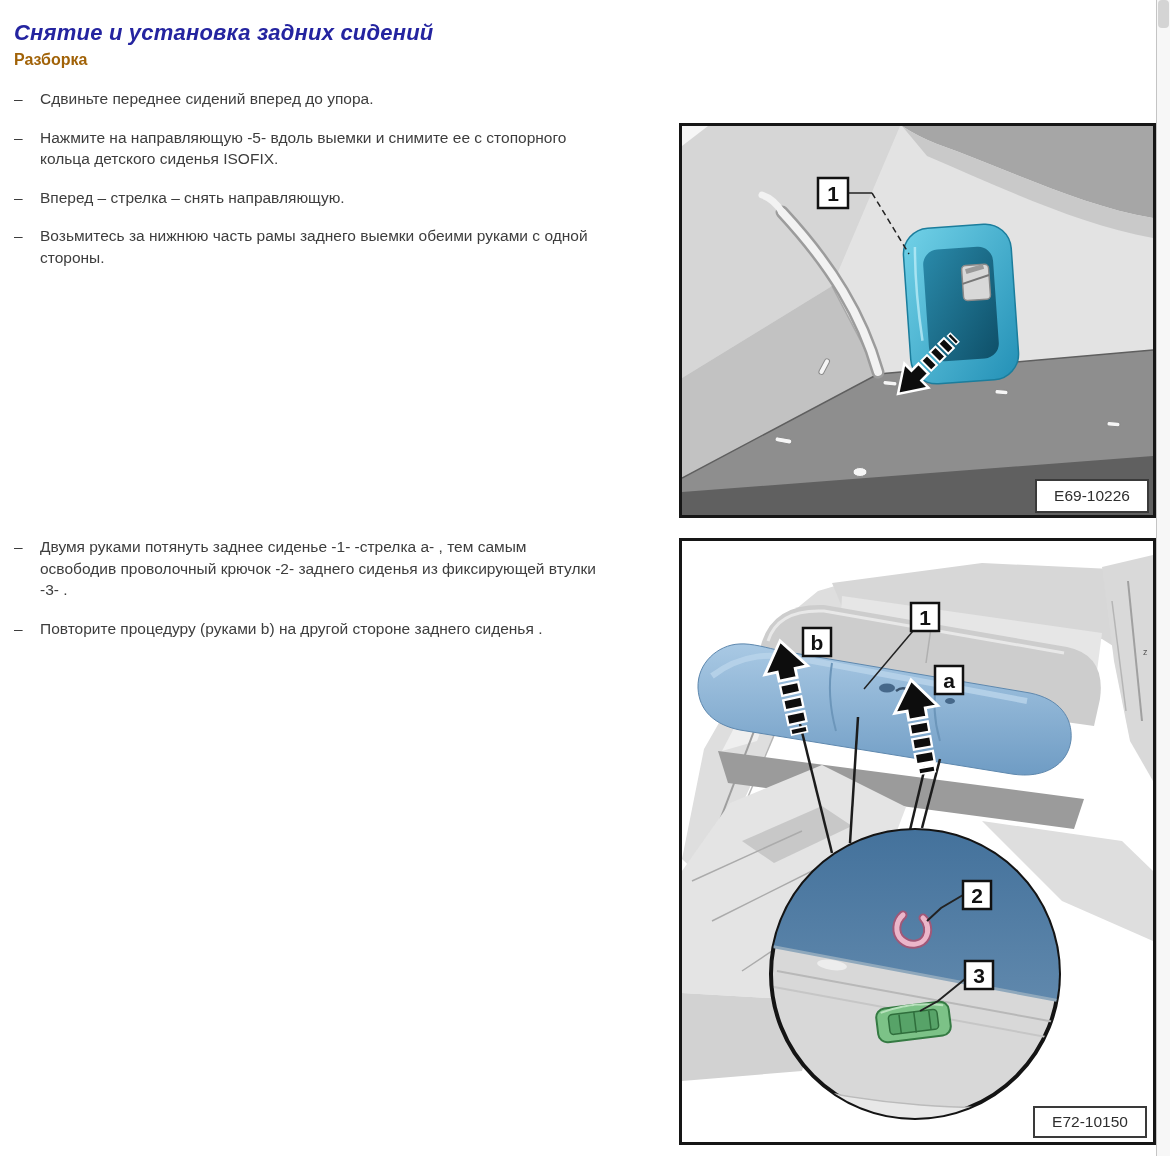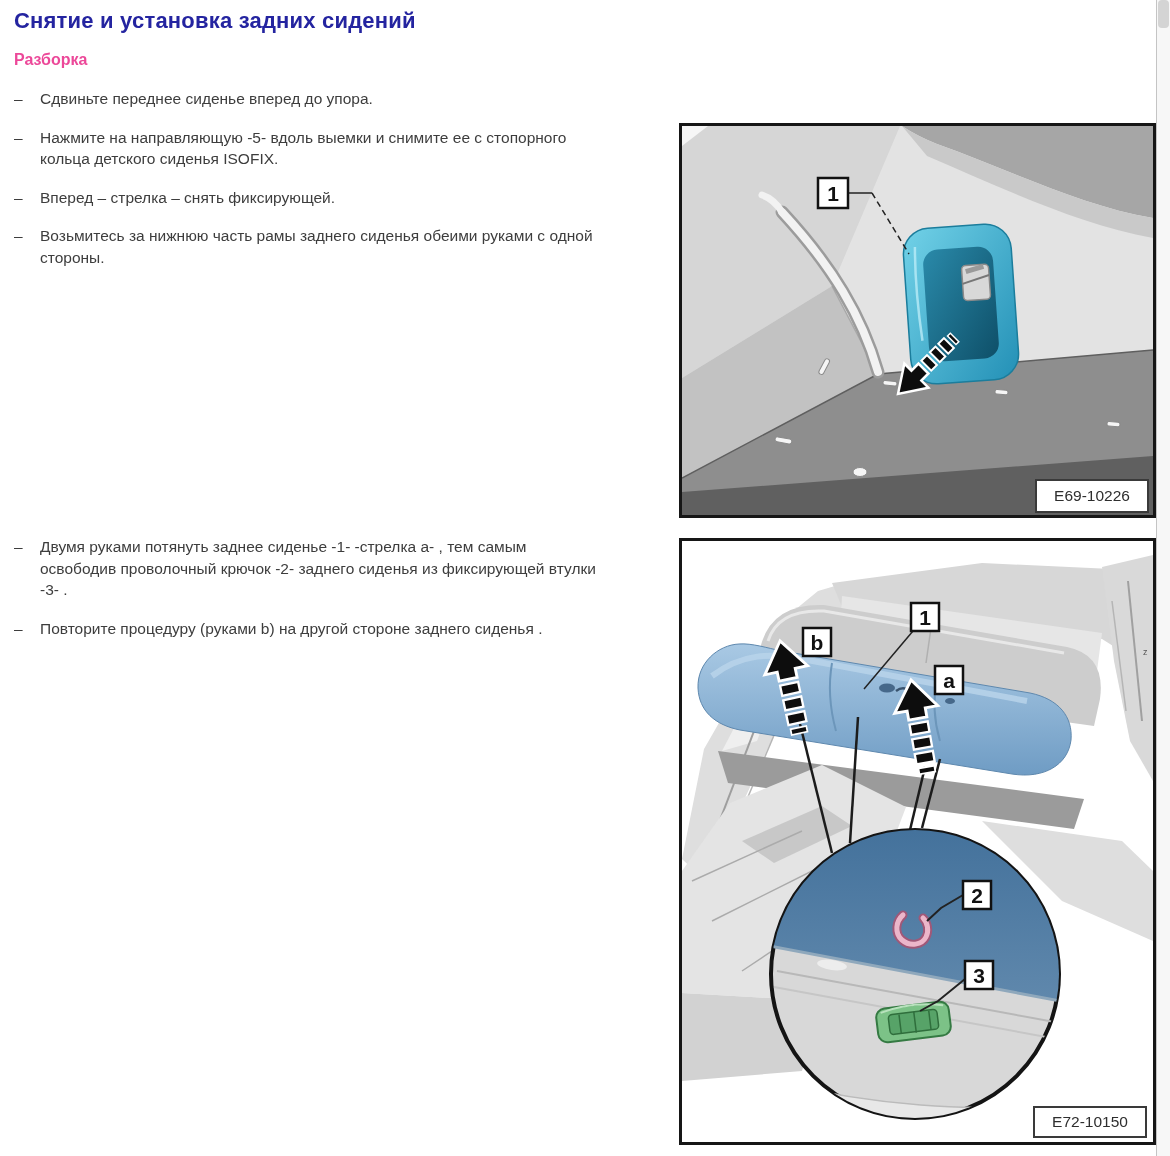--- a/index.html
+++ b/index.html
@@ -1,26 +1,26 @@
 <!DOCTYPE html>
 <html><head>
 <meta charset="utf-8">
 <style>
   html,body{margin:0;padding:0;}
   body{
     width:1170px;height:1156px;position:relative;background:#ffffff;
     font-family:"Liberation Sans",sans-serif;overflow:hidden;
   }
   .page-title{
-    position:absolute;left:14px;top:8px;
-    font-size:22px;font-weight:bold;color:#2424a0;letter-spacing:.2px;
+    position:absolute;left:14px;top:20px;
+    font-size:22px;font-weight:bold;color:#2424a0;letter-spacing:.2px;font-style:italic;
   }
   .section-heading{
     position:absolute;left:14px;top:51px;
-    font-size:16px;font-weight:bold;color:#ec4899;
+    font-size:16px;font-weight:bold;color:#a16207;
   }
   .instr-group{position:absolute;left:14px;width:620px;}
   .g1{top:88px;}
   .g2{top:536px;}
   .instr-item{
     display:grid;grid-template-columns:26px 1fr;
     margin-bottom:17px;color:#3d3d3d;
     font-size:15.5px;line-height:21.5px;
   }
   .instr-item .dash{color:#3d3d3d;}
@@ -45,33 +45,33 @@
 </style>
 </head>
 <body>
 
 <div class="page-title">Снятие и установка задних сидений</div>
 <div class="section-heading">Разборка</div>
 
 <div class="instr-group g1">
   <div class="instr-item">
     <span class="dash">–</span>
-    <span class="txt">Сдвиньте переднее сиденье вперед до упора.</span>
+    <span class="txt">Сдвиньте переднее сидений вперед до упора.</span>
   </div>
   <div class="instr-item">
     <span class="dash">–</span>
     <span class="txt">Нажмите на направляющую -5- вдоль выемки и снимите ее с стопорного кольца детского сиденья ISOFIX.</span>
   </div>
   <div class="instr-item">
     <span class="dash">–</span>
-    <span class="txt">Вперед – стрелка – снять фиксирующей.</span>
-  </div>
-  <div class="instr-item">
-    <span class="dash">–</span>
-    <span class="txt">Возьмитесь за нижнюю часть рамы заднего сиденья обеими руками с одной стороны.</span>
+    <span class="txt">Вперед – стрелка – снять направляющую.</span>
+  </div>
+  <div class="instr-item">
+    <span class="dash">–</span>
+    <span class="txt">Возьмитесь за нижнюю часть рамы заднего выемки обеими руками с одной стороны.</span>
   </div>
 </div>
 
 <div class="instr-group g2">
   <div class="instr-item">
     <span class="dash">–</span>
     <span class="txt">Двумя руками потянуть заднее сиденье -1- -стрелка a- , тем самым освободив проволочный крючок -2- заднего сиденья из фиксирующей втулки -3- .</span>
   </div>
   <div class="instr-item">
     <span class="dash">–</span>

